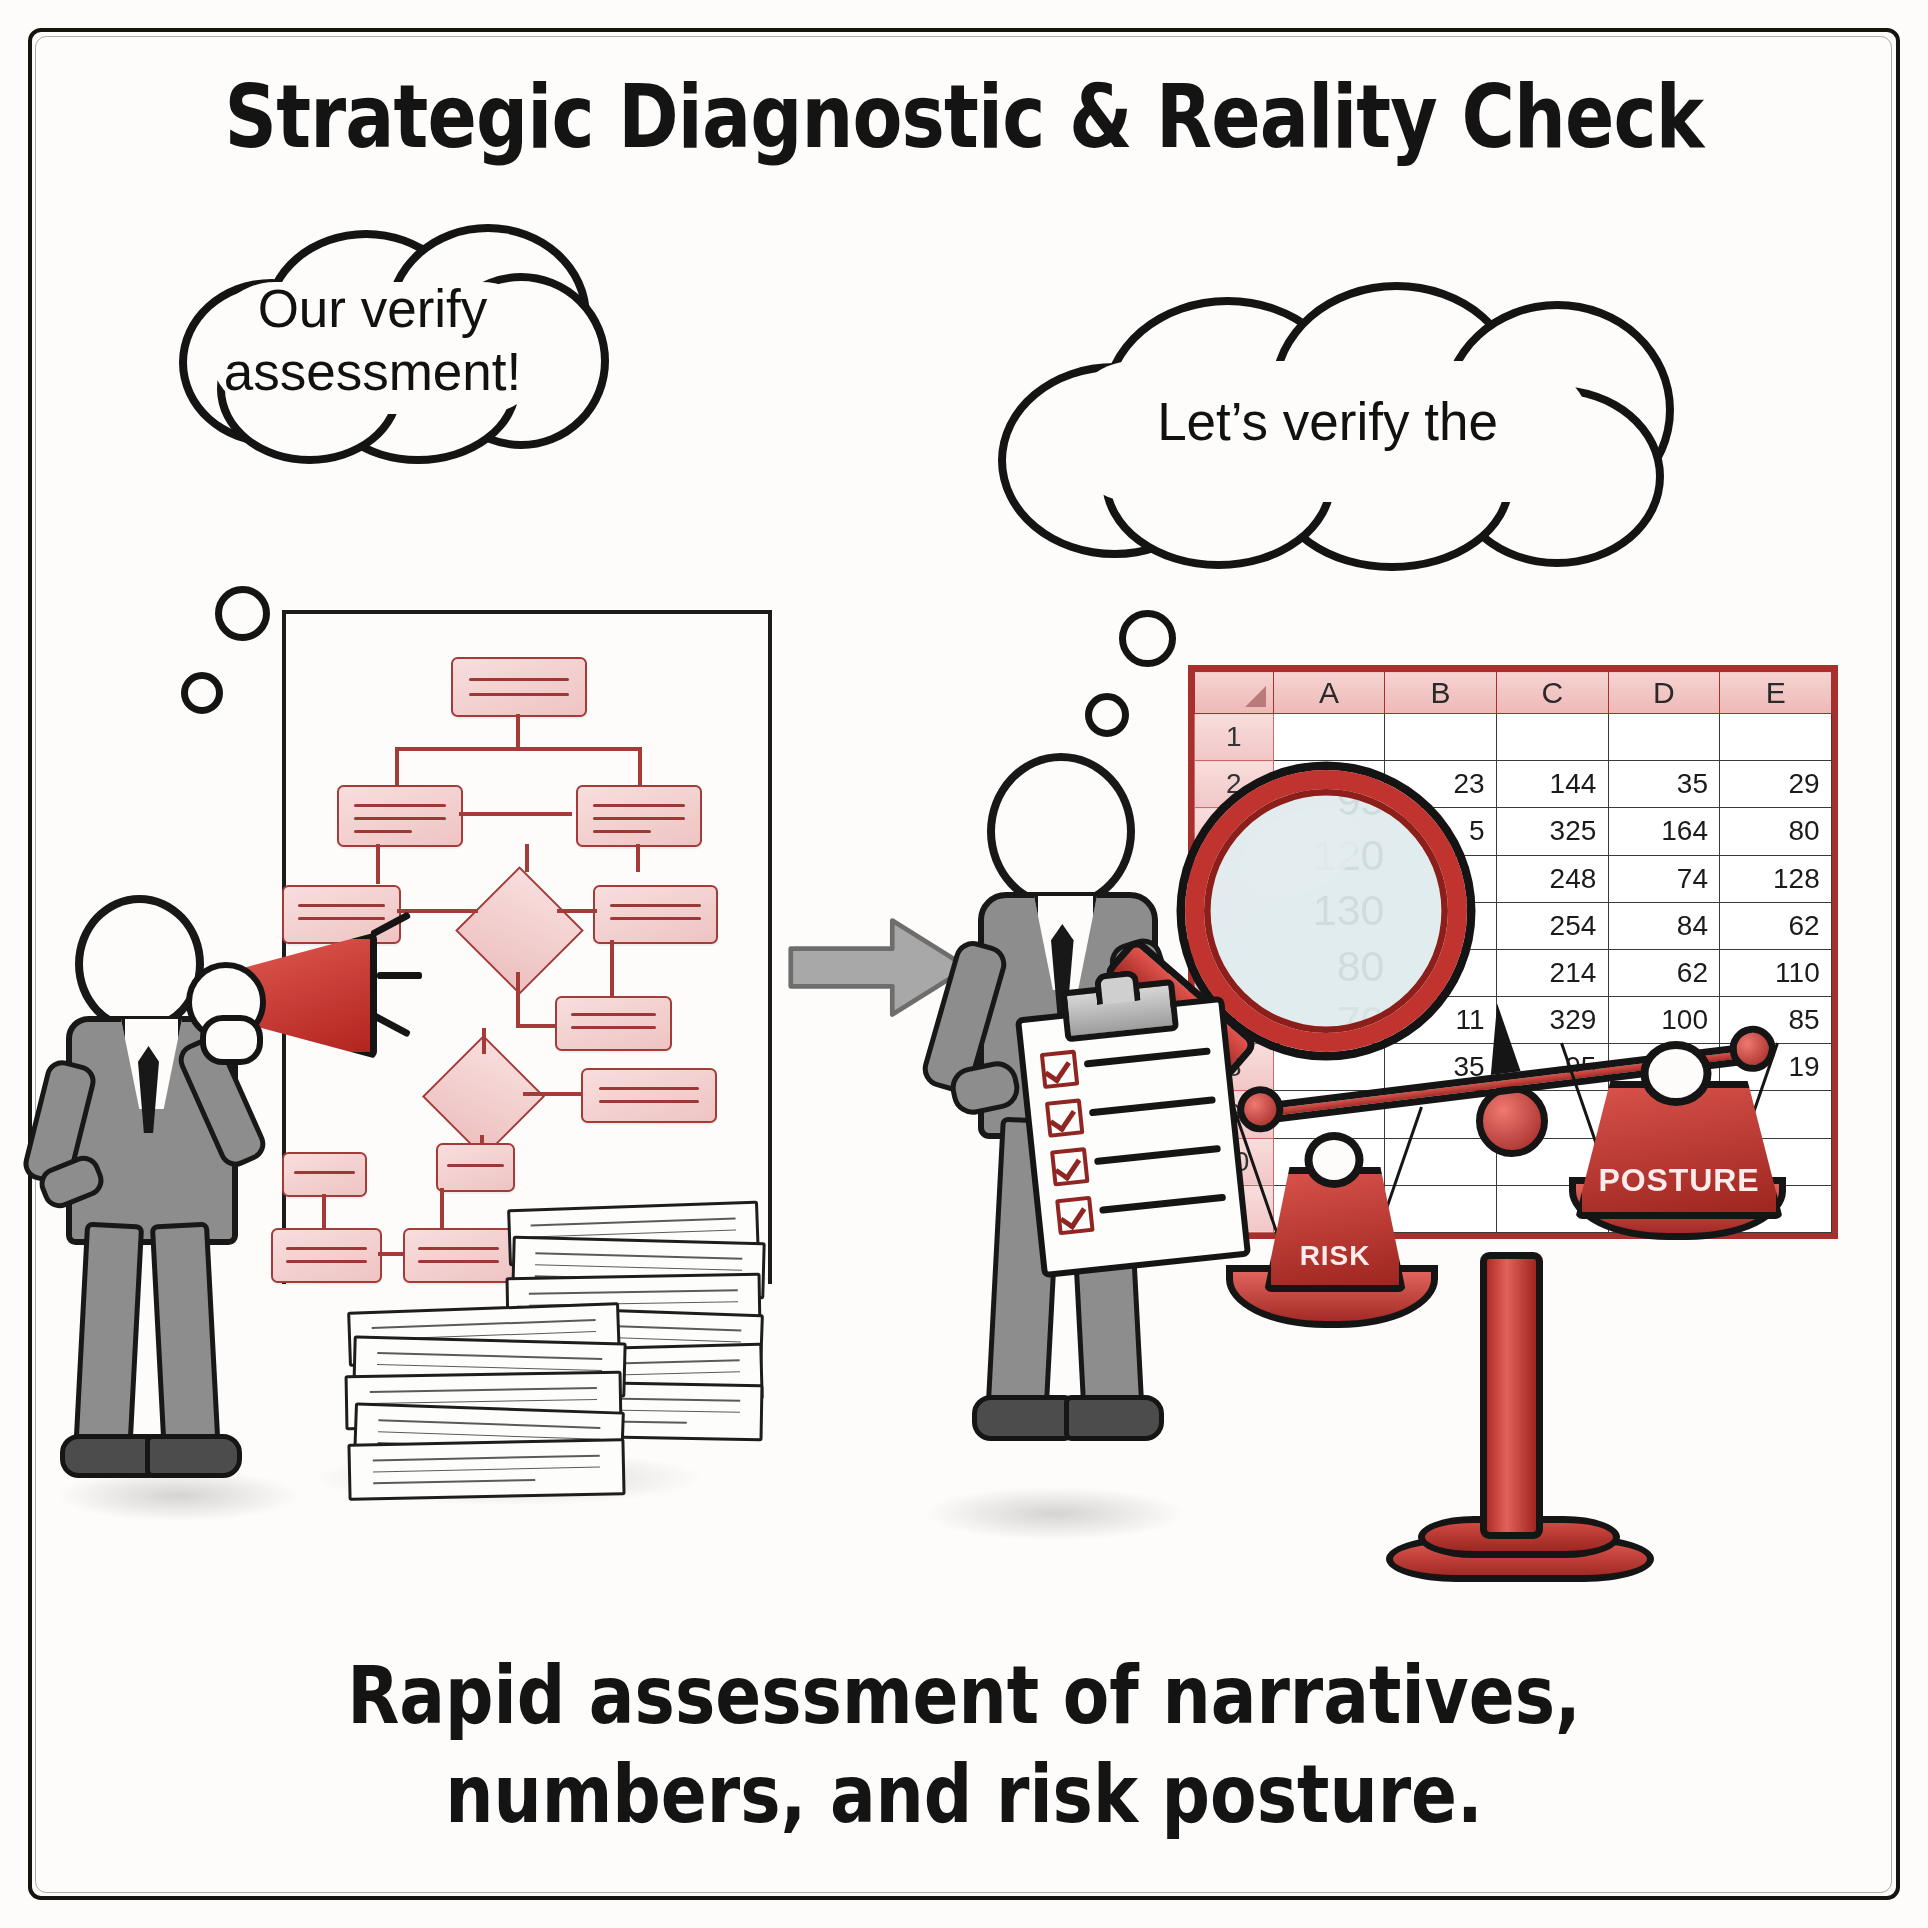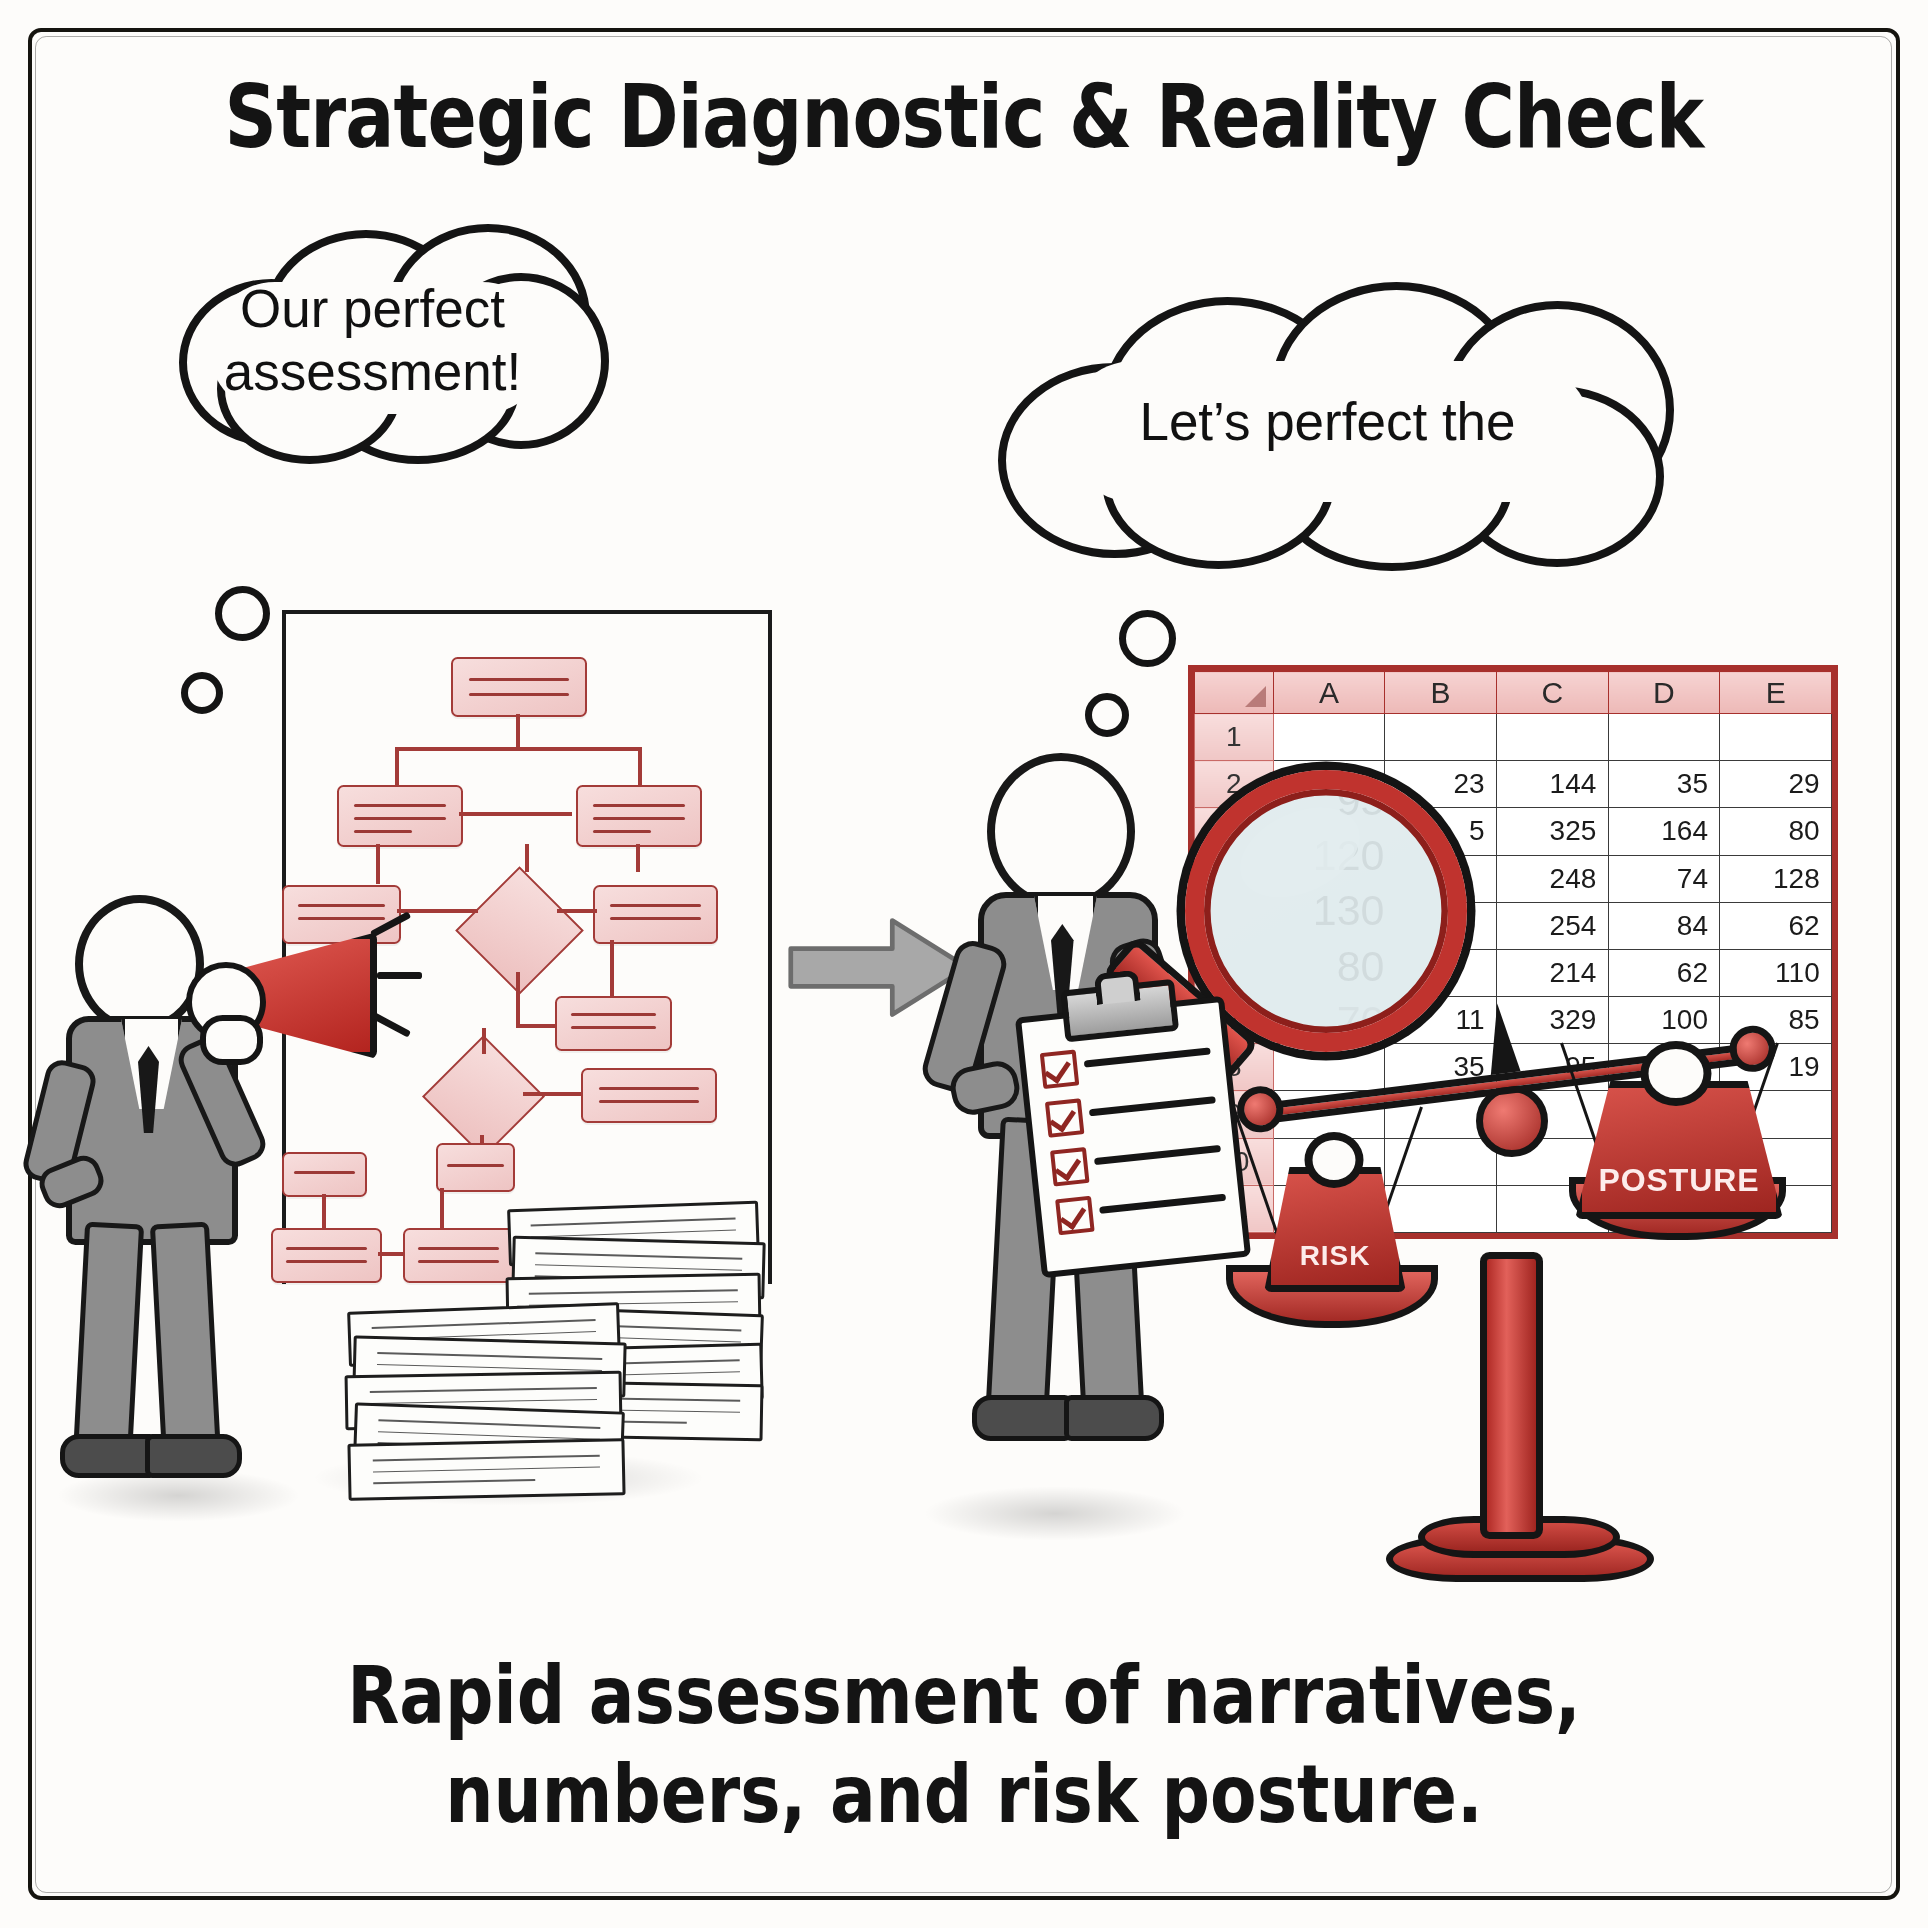--- a/index.html
+++ b/index.html
@@ -133,38 +133,38 @@
 
   <div class="bubble" style="left:151px;top:224px;width:443px;height:217px;">
     <div class="lobe" style="left:28px;top:55px;width:169px;height:151px;"></div>
     <div class="lobe" style="left:113px;top:5.6px;width:188px;height:160px;"></div>
     <div class="lobe" style="left:235px;top:0px;width:188px;height:169px;"></div>
     <div class="lobe" style="left:282px;top:49px;width:160px;height:160px;"></div>
     <div class="lobe" style="left:165px;top:83px;width:188px;height:141px;"></div>
     <div class="lobe" style="left:66px;top:90px;width:169px;height:134px;"></div>
     <div class="cover" style="left:58px;top:58px;width:339px;height:132px;border-radius:66px;"></div>
     <div class="btxt" style="padding-top:17px;">
-      <b>Our perfect</b>
+      <b>Our verify</b>
       <b>assessment!</b>
     </div>
   </div>
   <div class="dot" style="left:215px;top:586px;width:41px;height:41px;"></div>
   <div class="dot" style="left:181px;top:672px;width:28px;height:28px;"></div>
 
   <div class="bubble" style="left:998px;top:282px;width:659px;height:273px;">
     <div class="lobe" style="left:0px;top:81px;width:217px;height:179px;"></div>
     <div class="lobe" style="left:104px;top:15px;width:235px;height:198px;"></div>
     <div class="lobe" style="left:273px;top:0px;width:235px;height:202px;"></div>
     <div class="lobe" style="left:443px;top:19px;width:217px;height:202px;"></div>
     <div class="lobe" style="left:452px;top:104px;width:198px;height:165px;"></div>
     <div class="lobe" style="left:273px;top:113px;width:226px;height:160px;"></div>
     <div class="lobe" style="left:104px;top:111px;width:217px;height:160px;"></div>
     <div class="cover" style="left:66px;top:79px;width:527px;height:141px;border-radius:75px;"></div>
     <div class="btxt" style="padding-top:7.5px;">
-      <b>Let’s perfect the</b>
+      <b>Let’s verify the</b>
     </div>
   </div>
   <div class="dot" style="left:1119px;top:610px;width:43px;height:43px;"></div>
   <div class="dot" style="left:1085px;top:693px;width:30px;height:30px;"></div>
 
   <div style="position:absolute;left:282px;top:610px;width:482px;height:670px;border-left:4.7px solid #1b1b1b;border-top:4.7px solid #1b1b1b;border-right:4.7px solid #1b1b1b;"></div>
 
   <div style="position:absolute;left:282px;top:610px;width:482px;height:670px;">
 
     <div class="fbox" style="left:169px;top:47px;width:132px;height:56px;">

